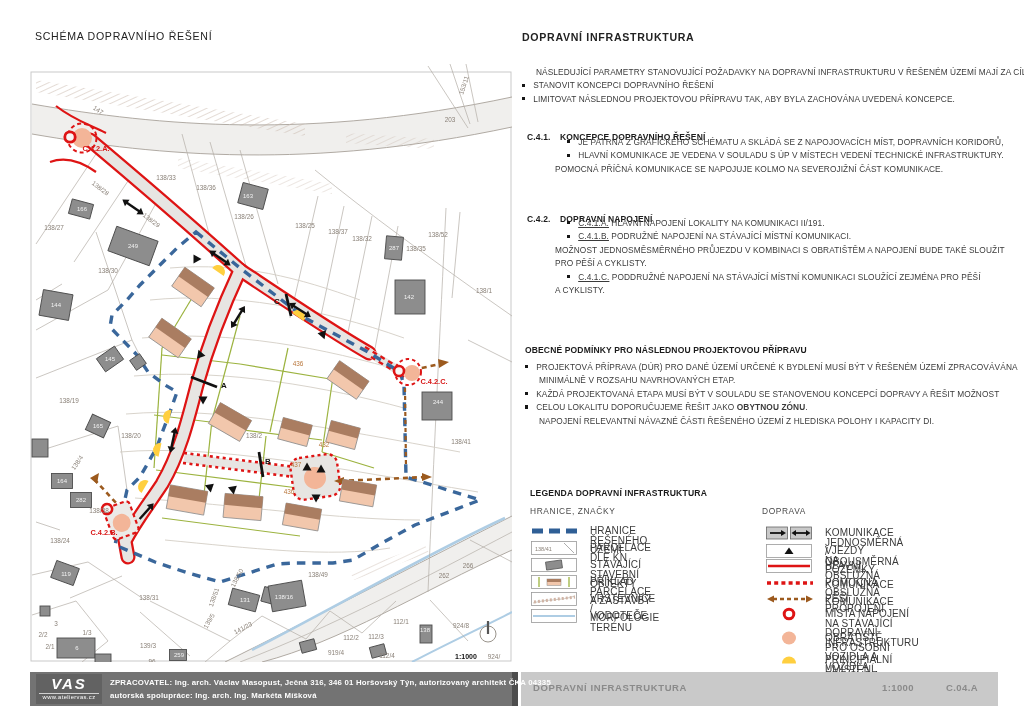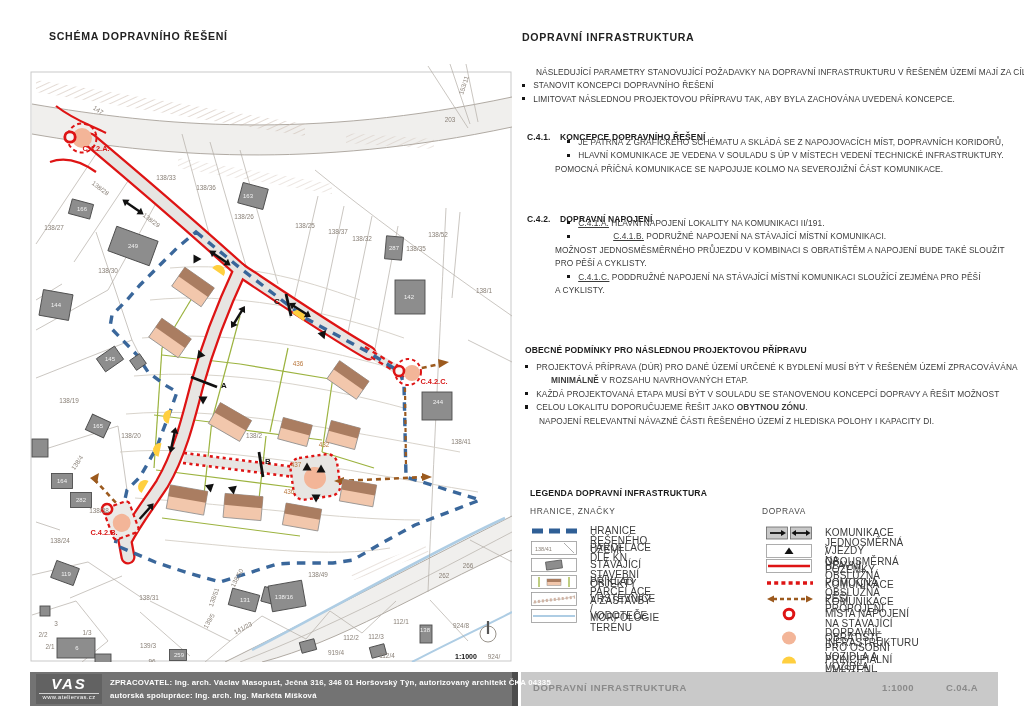--- a/index.html
+++ b/index.html
@@ -1,20 +1,20 @@
 <!DOCTYPE html>
 <html><head>
 <meta charset="utf-8">
 <style>
   html,body{margin:0;padding:0}
   body{width:1024px;height:723px;background:#ffffff;position:relative;overflow:hidden;
        font-family:"Liberation Sans",sans-serif;color:#3a3a3a}
   .abs{position:absolute}
   
-  #map-title{left:49px;top:30px;font-size:10.6px;font-weight:700;letter-spacing:.7px;color:#222;white-space:pre}
+  #map-title{left:35px;top:30px;font-size:10.6px;font-weight:400;letter-spacing:.7px;color:#222;white-space:pre}
   #doc-title{left:522px;top:31px;font-size:10.6px;font-weight:700;letter-spacing:.7px;color:#222;white-space:pre}
   
   .txt{font-size:8.3px;line-height:13.4px;letter-spacing:.1px;color:#3a3a3a}
   .ln{white-space:pre}
   .sq{display:inline-block;width:3.2px;height:3.2px;background:#161616;margin:0 8px 2px 0;vertical-align:middle}
   .blk .ct{padding-left:14px}
   .blk.inset .ct{padding-left:0}
   .blk.inset .bl{padding-left:12px}
   .hrow{white-space:pre;font-weight:700;color:#1b1b1b;font-size:8.5px;letter-spacing:.15px}
   .hrow .num{display:inline-block;width:33px}
@@ -476,31 +476,31 @@
     <div class="ln bl"><span class="sq"></span><span>JE PATRNÁ Z GRAFICKÉHO SCHÉMATU A SKLÁDÁ SE Z NAPOJOVACÍCH MÍST, DOPRAVNÍCH KORIDORŮ,</span></div>
     <div class="ln bl"><span class="sq"></span><span>HLAVNÍ KOMUNIKACE JE VEDENA V SOULADU S ÚP V MÍSTECH VEDENÍ TECHNICKÉ INFRASTRUKTURY.</span></div>
     <div class="ln ct"><span>POMOCNÁ PŘÍČNÁ KOMUNIKACE SE NAPOJUJE KOLMO NA SEVEROJIŽNÍ ČÁST KOMUNIKACE.</span></div>
   </div>
 
 <div class="abs hrow" style="left:522px;top:204px">
   <span class="num">C.4.2.</span><span>DOPRAVNÍ NAPOJENÍ</span>
 </div>
 <div class="abs txt blk inset" style="left:555px;top:217px">
     <div class="ln bl"><span class="sq"></span><span style="text-decoration: underline;">C.4.1.A.</span><span> HLAVNÍ NAPOJENÍ LOKALITY NA KOMUNIKACI II/191.</span></div>
-    <div class="ln bl"><span class="sq"></span><span style="text-decoration: underline; margin-left: 35px;">C.4.1.B.</span><span> PODRUŽNÉ NAPOJENÍ NA STÁVAJÍCÍ MÍSTNÍ KOMUNIKACI.</span></div>
+    <div class="ln bl"><span class="sq"></span><span style="text-decoration: underline;">C.4.1.B.</span><span> PODRUŽNÉ NAPOJENÍ NA STÁVAJÍCÍ MÍSTNÍ KOMUNIKACI.</span></div>
     <div class="ln ct"><span>MOŽNOST JEDNOSMĚSMĚRNÉHO PRŮJEZDU V KOMBINACI S OBRATIŠTĚM A NAPOJENÍ BUDE TAKÉ SLOUŽIT</span></div>
     <div class="ln ct"><span>PRO PĚŠÍ A CYKLISTY.</span></div>
     <div class="ln bl"><span class="sq"></span><span style="text-decoration: underline;">C.4.1.C.</span><span> PODDRUŽNÉ NAPOJENÍ NA STÁVAJÍCÍ MÍSTNÍ KOMUNIKACI SLOUŽÍCÍ ZEJMÉNA PRO PĚŠÍ</span></div>
     <div class="ln ct"><span>A CYKLISTY.</span></div>
   </div>
 
 <div class="abs hrow" style="left:525px;top:345px">OBECNÉ PODMÍNKY PRO NÁSLEDNOU PROJEKTOVOU PŘÍPRAVU</div>
 <div class="abs txt blk" style="left:525px;top:361px">
     <div class="ln bl"><span class="sq"></span><span>PROJEKTOVÁ PŘÍPRAVA (DÚR) PRO DANÉ ÚZEMÍ URČENÉ K BYDLENÍ MUSÍ BÝT V ŘEŠENÉM ÚZEMÍ ZPRACOVÁVÁNA</span></div>
-    <div class="ln ct"><span style="font-weight: 700; margin-left: 12px;">MINIMÁLNĚ</span><span> V ROZSAHU NAVRHOVANÝCH ETAP.</span></div>
+    <div class="ln ct"><span style="font-weight: 400;">MINIMÁLNĚ</span><span> V ROZSAHU NAVRHOVANÝCH ETAP.</span></div>
     <div class="ln bl"><span class="sq"></span><span>KAŽDÁ PROJEKTOVANÁ ETAPA MUSÍ BÝT V SOULADU SE STANOVENOU KONCEPCÍ DOPRAVY A ŘEŠIT MOŽNOST</span></div>
     <div class="ln bl"><span class="sq"></span><span>CELOU LOKALITU DOPORUČUJEME ŘEŠIT JAKO </span><span style="font-weight: 700;">OBYTNOU ZÓNU</span><span>.</span></div>
     <div class="ln ct"><span>NAPOJENÍ RELEVANTNÍ NÁVAZNÉ ČÁSTI ŘEŠENÉHO ÚZEMÍ Z HLEDISKA POLOHY I KAPACITY DI.</span></div>
   </div>
 
 <div class="abs lg-title" style="left:530px;top:488px">LEGENDA DOPRAVNÍ INFRASTRUKTURA</div>
 <div class="abs col-title" style="left:530px;top:506px">HRANICE, ZNAČKY</div>
 <div class="abs col-title" style="left:762px;top:506px">DOPRAVA</div>
 <div id="legend-left">
     <div class="li" style="left: 530px; top: 524px;">

